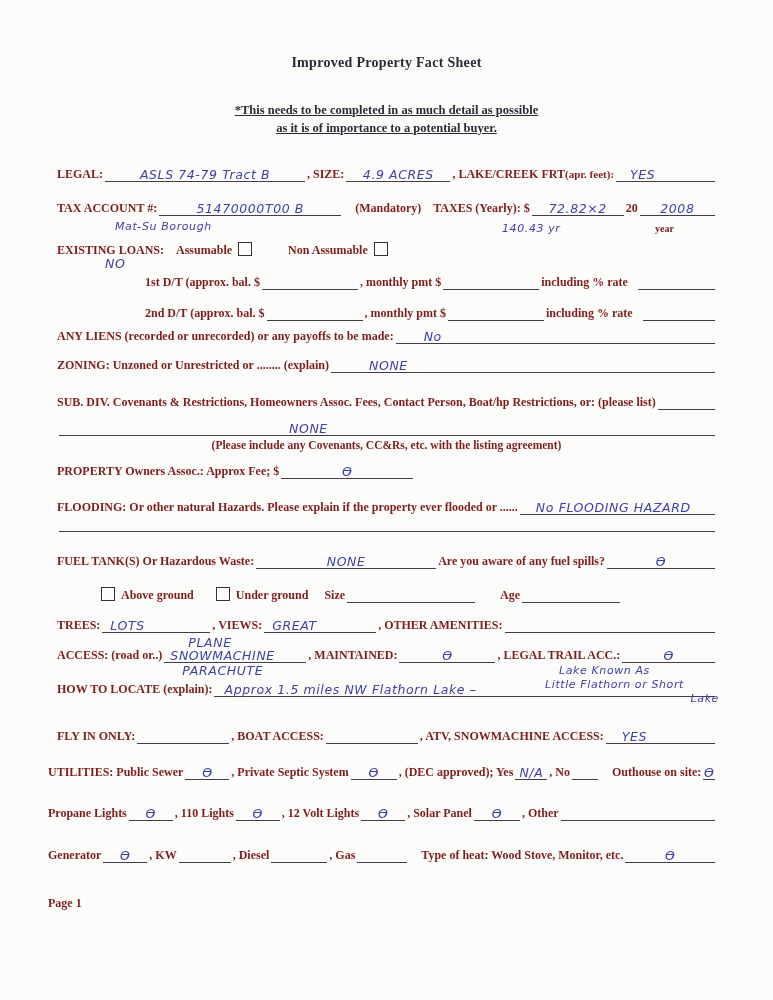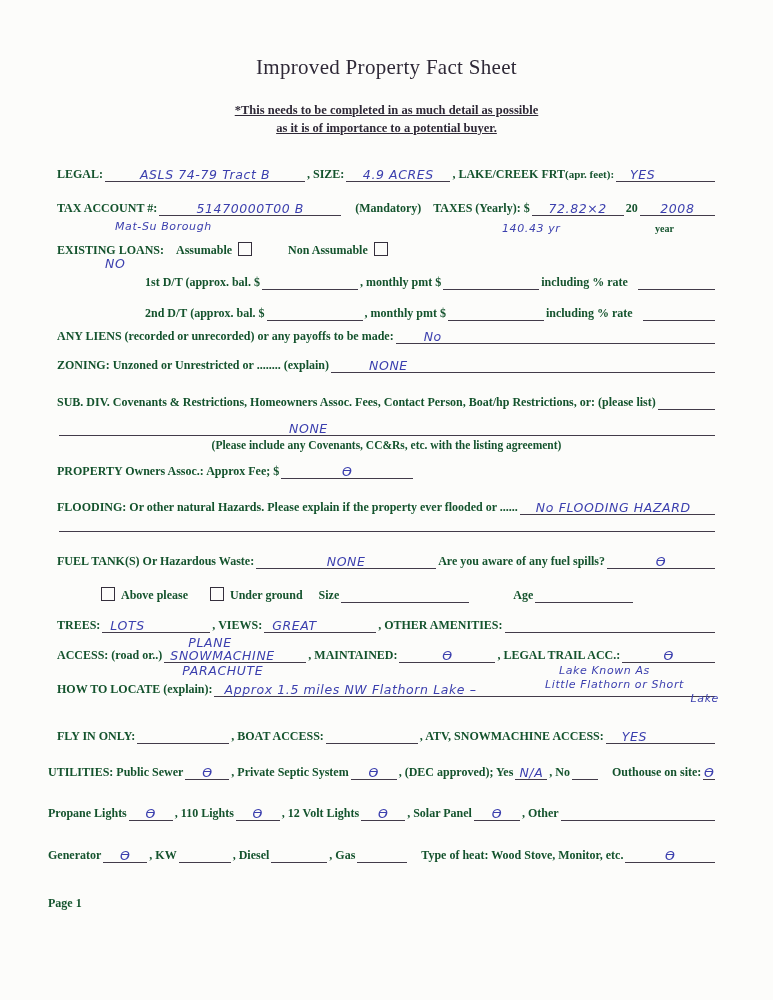--- a/index.html
+++ b/index.html
@@ -3,27 +3,27 @@
 <meta charset="utf-8">
 <style>
   html,body{margin:0;padding:0;background:#e8e8e8;}
   .sheet{
     position:relative;width:773px;height:1000px;margin:0 auto;
     background:#fcfcfa;overflow:hidden;
     font-family:"Liberation Serif",serif;color:#2f2937;
   }
   .abs{position:absolute;}
   .center{left:0;right:0;text-align:center;}
-  .title{font-size:21px;font-weight:normal;letter-spacing:.3px;}
+  .title{font-size:14px;font-weight:bold;letter-spacing:.3px;}
   .note{font-size:12.5px;font-weight:bold;text-decoration:underline;}
   .row{
     position:absolute;left:57px;right:56px;
     display:flex;align-items:flex-end;white-space:nowrap;height:18px;
   }
-  .p{font-weight:bold;font-size:12px;color:#14532d;line-height:15px;}
+  .p{font-weight:bold;font-size:12px;color:#7f1d1d;line-height:15px;}
   .sm{font-size:11px;}
   .tiny{font-size:10px;font-weight:bold;}
   .blank{
     border-bottom:1.3px solid #423b49;height:17px;margin:0 2px;
     display:flex;justify-content:center;align-items:center;
     position:relative;flex:none;box-sizing:border-box;
   }
   .grow{flex:1 1 auto;}
   .jl{justify-content:flex-start;}
   .hand{
@@ -158,26 +158,26 @@
     <span class="blank" style="width:180px">
         <span class="hand">NONE</span>
       </span>
     <span class="p">Are you aware of any fuel spills?</span>
     <span class="blank grow">
         <span class="hand">Ө</span>
       </span>
   </div>
   <div class="row" style="top:585px;padding-left:38px">
     <span class="cb"></span>
-    <span class="p">Above please</span>
+    <span class="p">Above ground</span>
     <span class="cb" style="margin-left:22px"></span>
     <span class="p">Under ground</span>
     <span class="p" style="margin-left:16px">Size</span>
     <span class="blank" style="width:128px"></span>
-    <span class="p" style="margin-left:42px">Age</span>
+    <span class="p" style="margin-left:23px">Age</span>
     <span class="blank" style="width:98px"></span>
   </div>
 
   <div class="row" style="top:615px">
     <span class="p">TREES:</span>
     <span class="blank jl" style="width:108px;padding-left:8px">
         <span class="hand">LOTS</span>
       </span>
     <span class="p">, VIEWS:</span>
     <span class="blank jl" style="width:112px;padding-left:8px">

